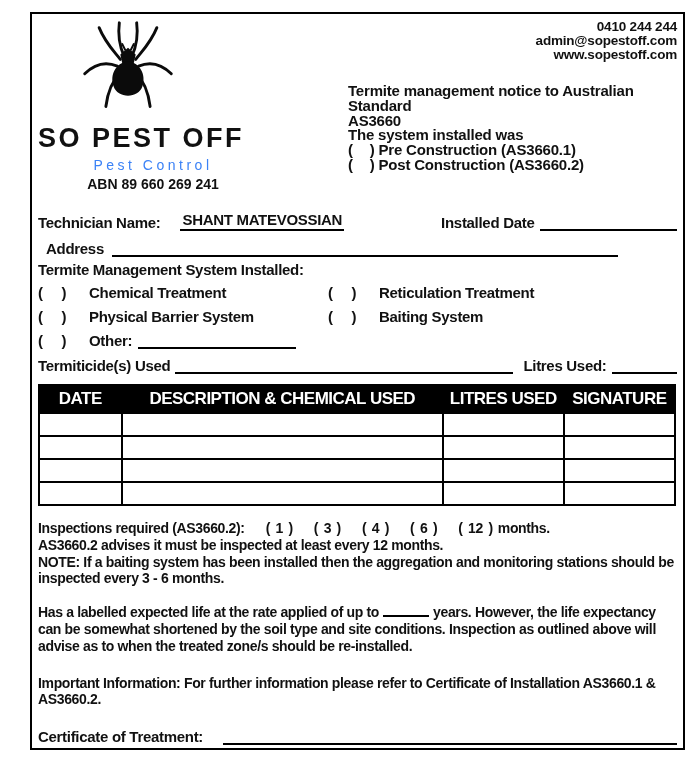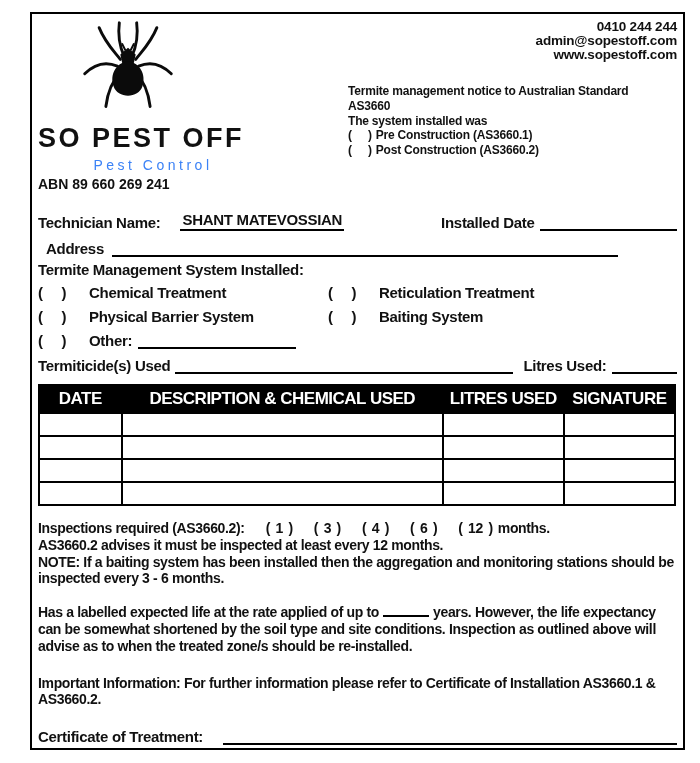--- a/index.html
+++ b/index.html
@@ -29,31 +29,31 @@
     letter-spacing: 2.5px; margin-top: 3px;
     white-space: nowrap;
   }
   .tagline {
     font-size: 14px; font-weight: normal; color: #3b82f6;
     letter-spacing: 3.5px; margin-top: 3px;
     width: 230px; text-align: center;
   }
   .abn {
     font-size: 14px; font-weight: bold; margin-top: 3px;
-    width: 230px; text-align: left;
+    width: 230px; text-align: center;
   }
   .header-right { flex: 1; padding-top: 4px; }
   .contact {
     text-align: right;
     font-size: 13.5px; font-weight: bold; line-height: 14px;
     letter-spacing: -0.2px;
   }
   .notice {
     margin-top: 22px; margin-left: 10px;
-    font-size: 12px; font-weight: bold; line-height: 14.8px;
+    font-size: 15px; font-weight: bold; line-height: 14.8px;
     letter-spacing: -0.2px;
   }
   .notice-option .paren { word-spacing: 13px; margin-right: 4px; }
 
   
   .bold14 { font-size: 15px; font-weight: bold; letter-spacing: -0.3px; }
   .frow { display: flex; align-items: flex-end; height: 20px; }
   .blank {
     display: inline-block;
     border-bottom: 2px solid #000;

